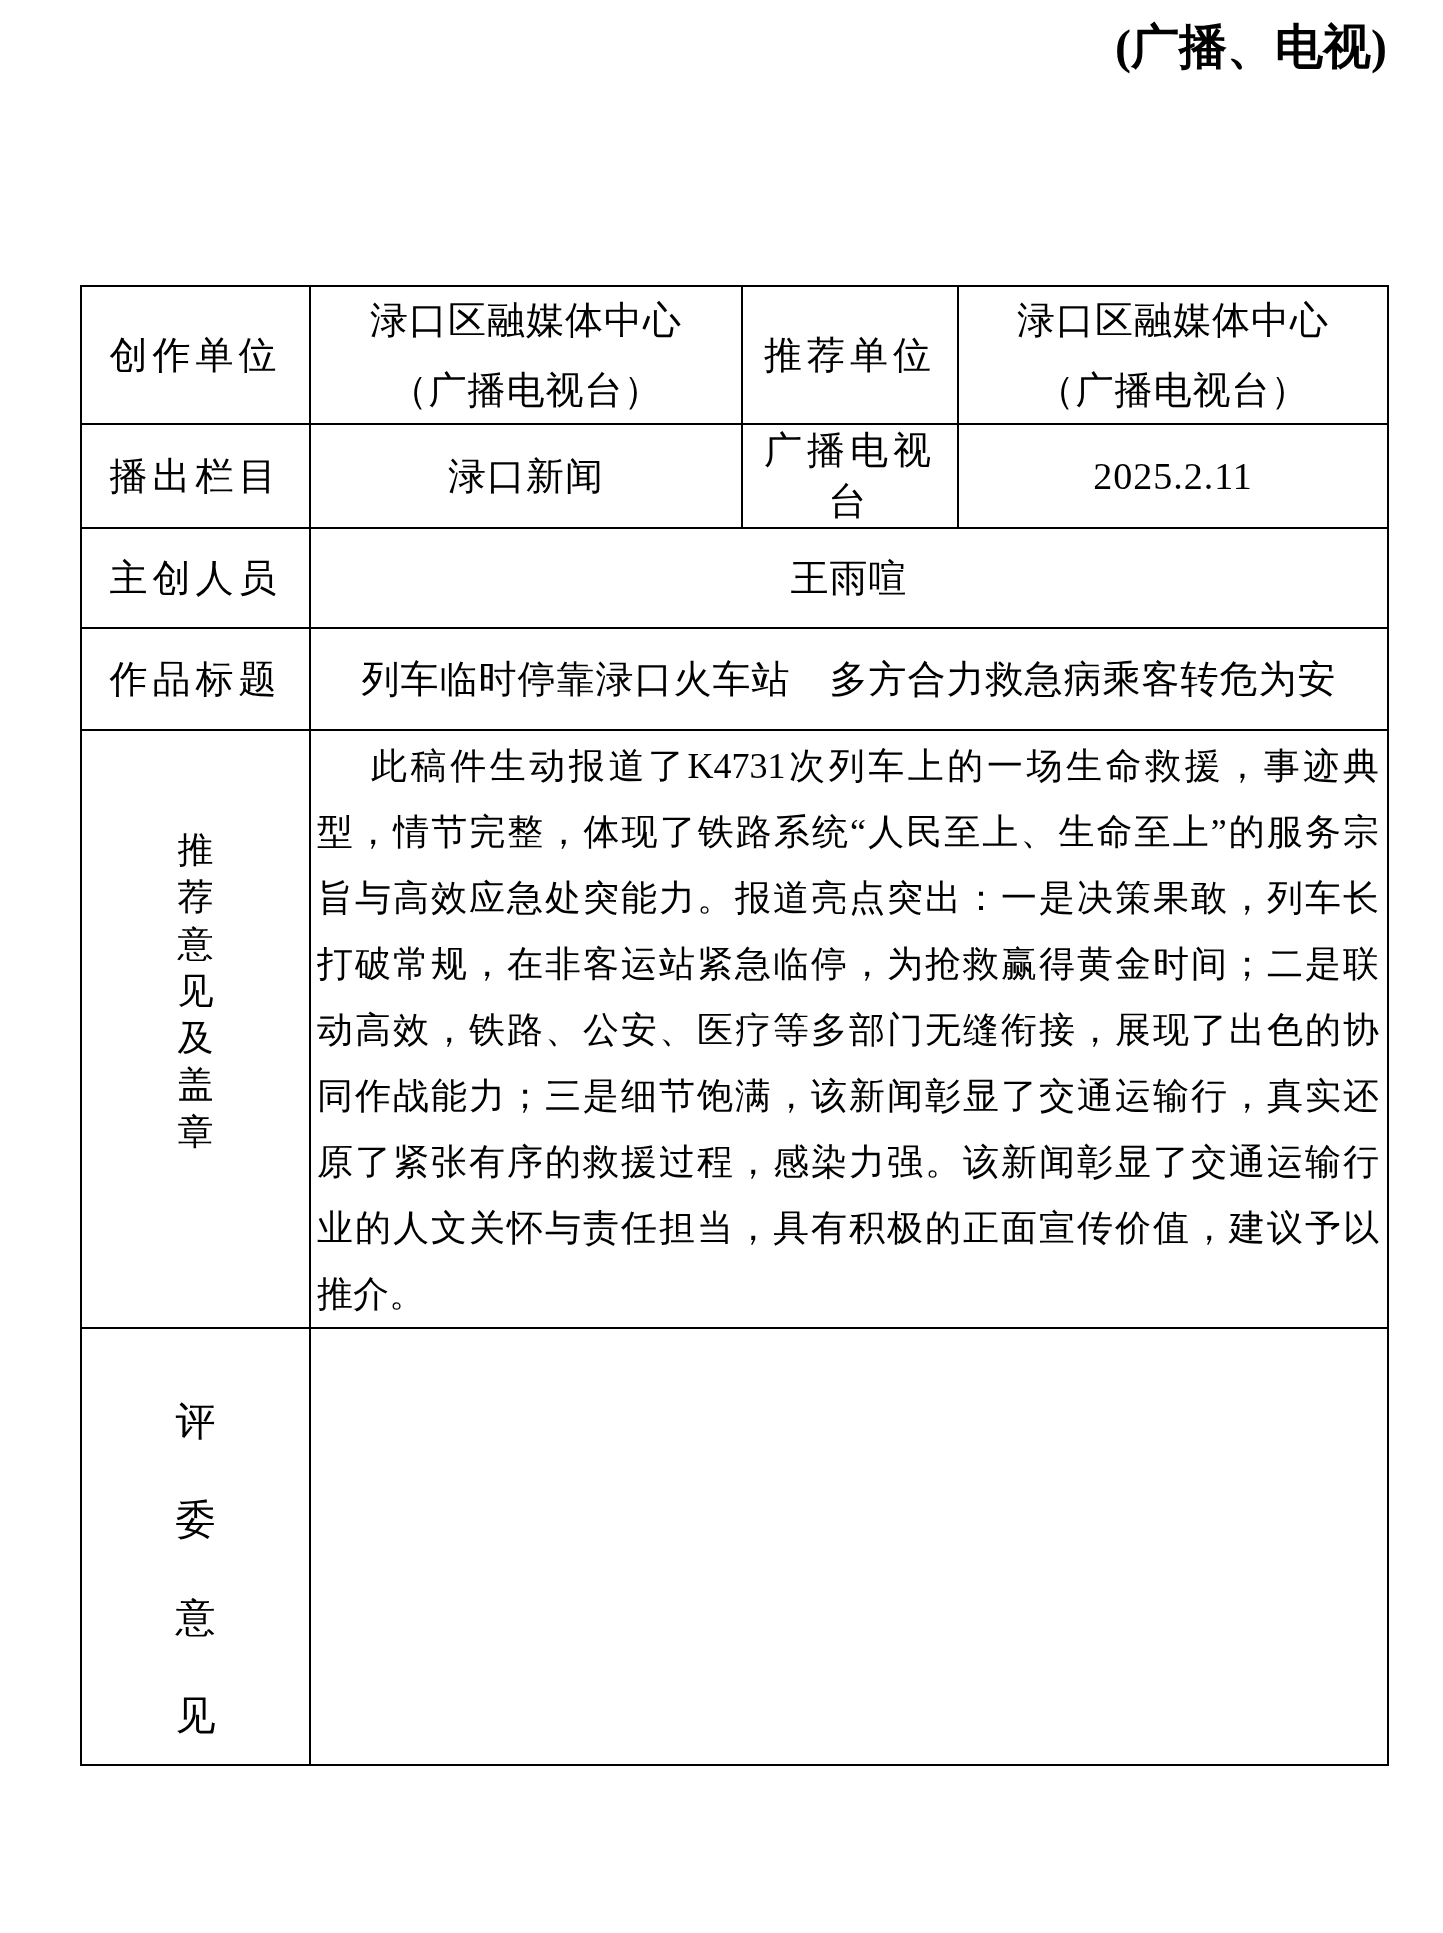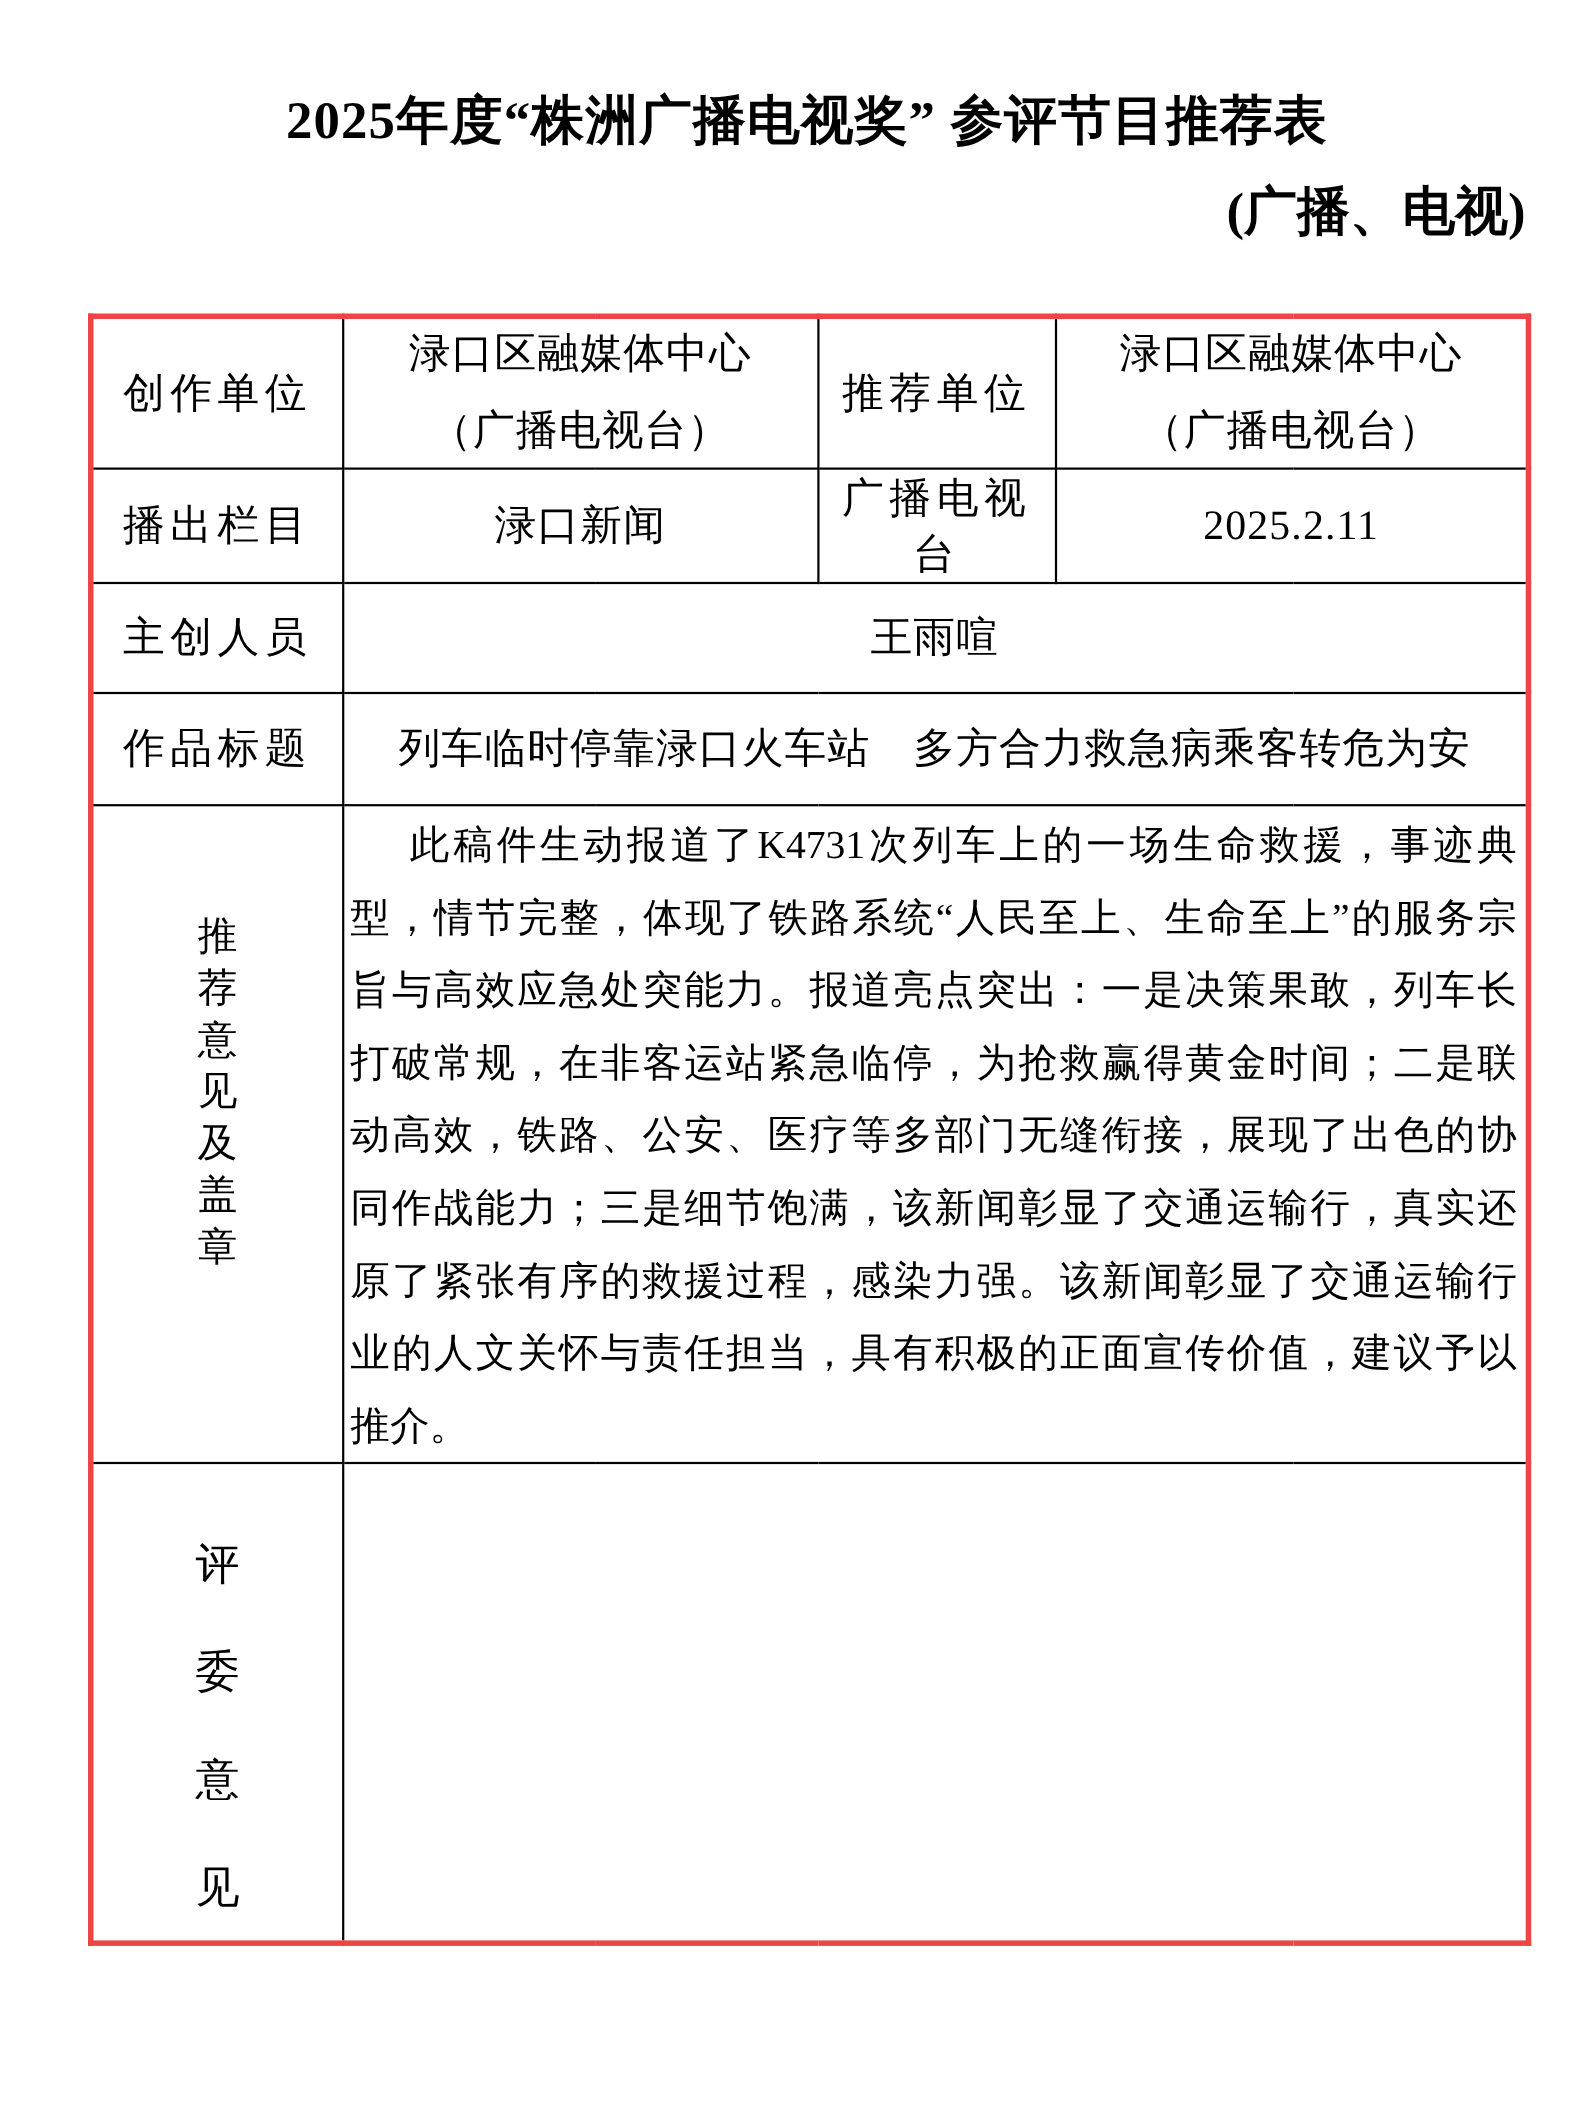--- a/index.html
+++ b/index.html
@@ -35,21 +35,21 @@
     line-height: 62px;
     font-family: Liberation Serif, serif;
   }
   table.form {
     position: absolute;
     left: 80px;
     top: 285px;
     width: 1307px;
     border-collapse: collapse;
     table-layout: fixed;
-    border: 5px solid #ef4444;
+    border: 1px solid #ef4444;
   }
   td {
     border: 2px solid #000;
     text-align: center;
     vertical-align: middle;
     font-size: 38px;
     padding: 0;
     overflow: hidden;
   }
   .label-cell span { letter-spacing: 5px; }
@@ -75,21 +75,20 @@
   .v-label.rec span { font-size: 36px; line-height: 47px; }
   .v-label.rec { position: relative; top: -38px; }
   .v-label.jury span { font-size: 40px; line-height: 98px; }
   .v-label.jury { position: relative; top: 22px; }
 </style>
 </head>
 <body>
 
 <div class="page">
 
-  <div class="doc-title">2025年度“株洲广播电视奖” 参评节目推荐表</div>
   <div class="doc-subtitle">(广播、电视)</div>
 
   <table class="form">
     <colgroup>
       <col style="width:229px">
         <col style="width:229px">
         <col style="width:203px">
       <col style="width:216px">
         <col style="width:216px">
         <col style="width:214px">

